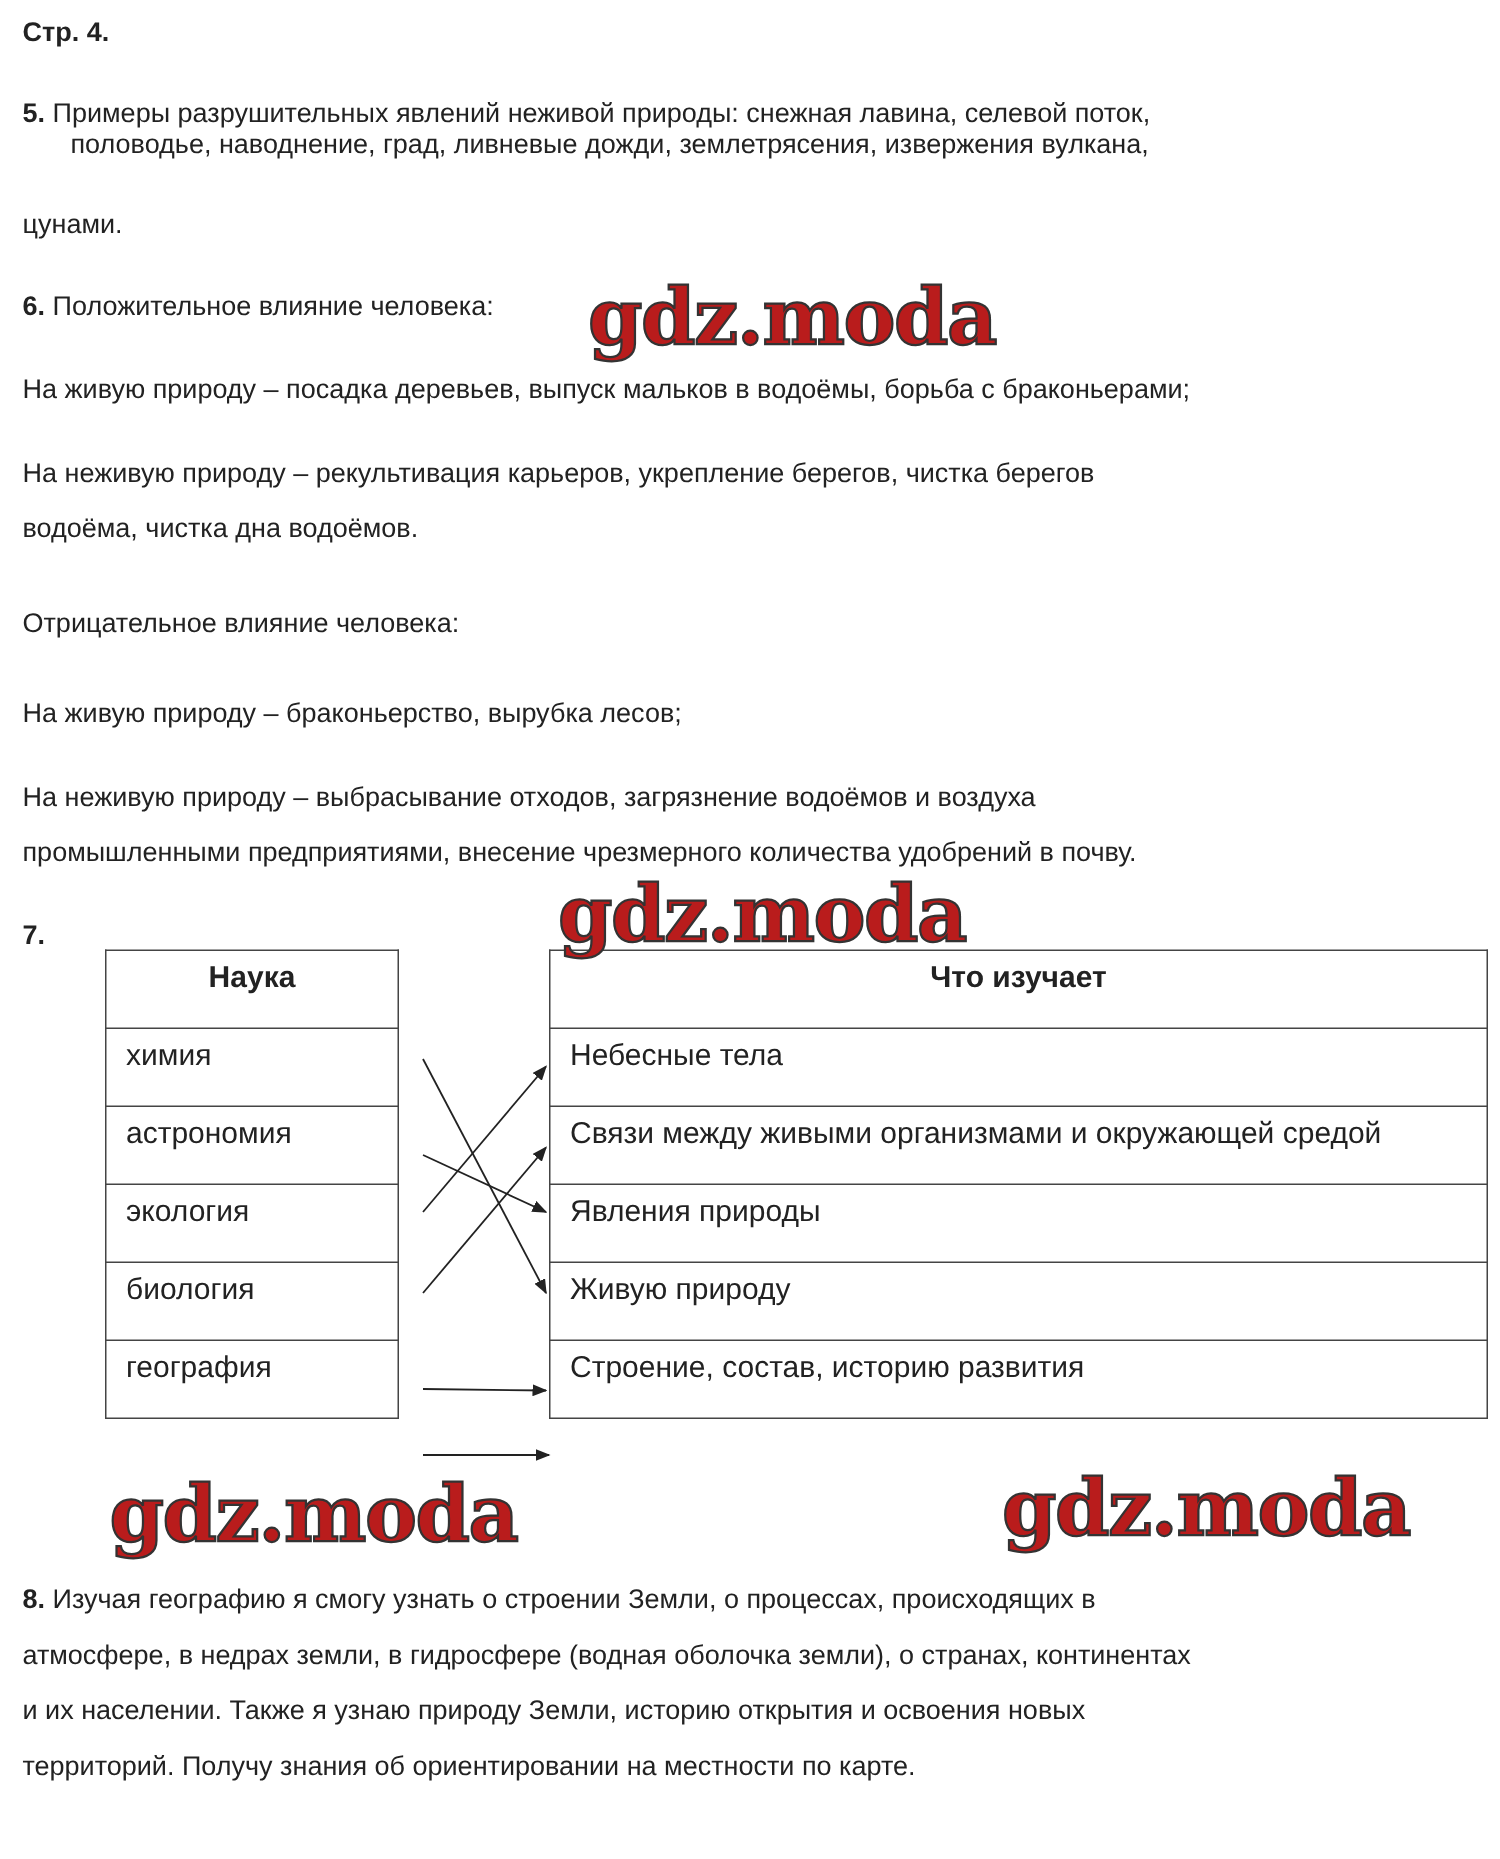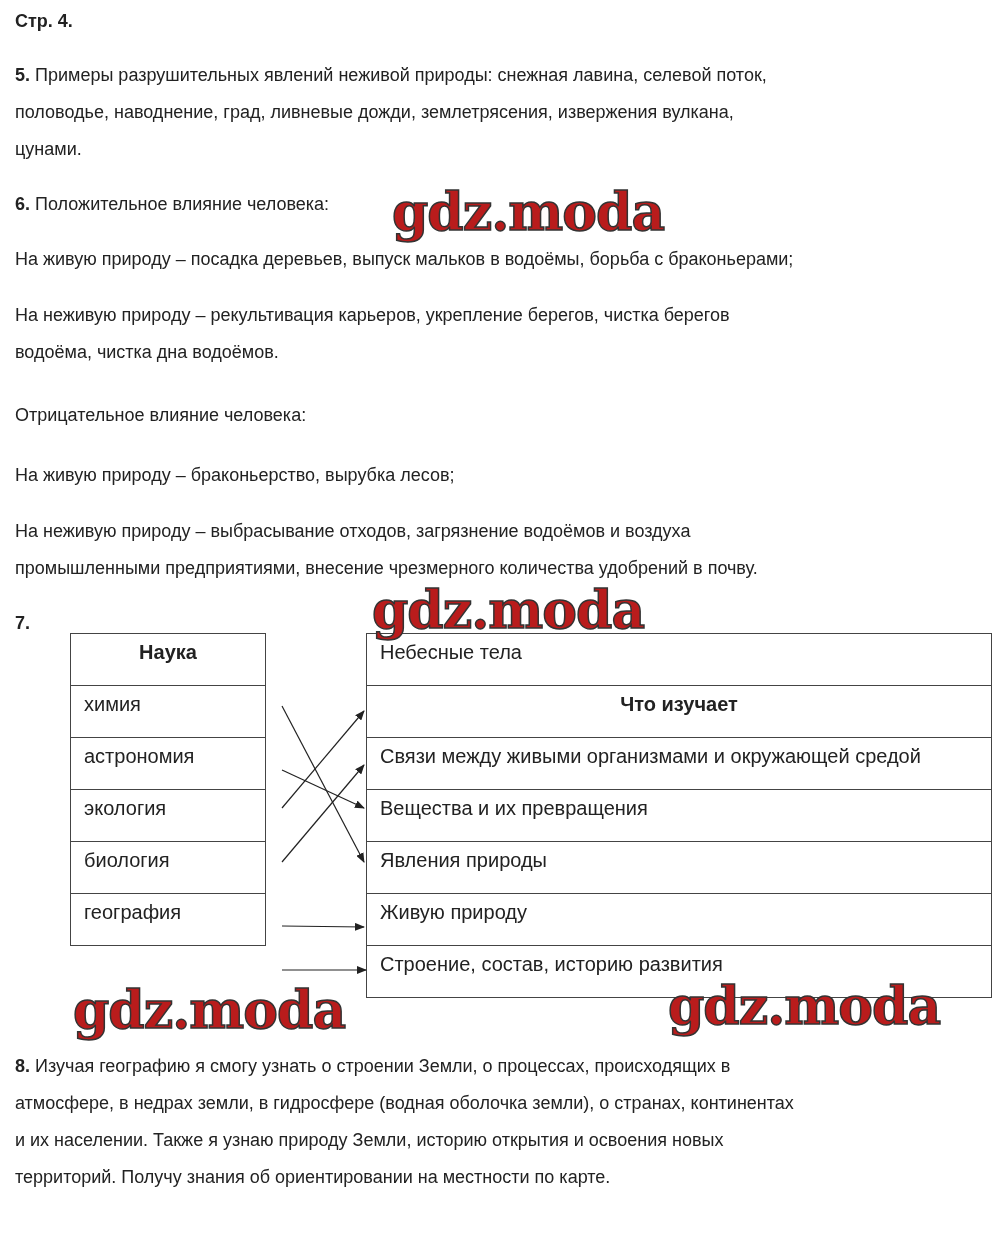--- a/index.html
+++ b/index.html
@@ -17,21 +17,21 @@
     .wm { position: absolute; font-family: "DejaVu Serif", serif; font-weight: bold; font-size: 52px;
           color: #b91c1c; -webkit-text-stroke: 1.5px #333333; letter-spacing: -1px; line-height: 60px; }
     svg.arrows { position: absolute; left: 0; top: 0; }
   </style>
 </head>
 <body>
 
 <div class="line b" style="top:9px;">Стр. 4.</div>
 
 <div class="line" style="top:63px;"><span class="b">5.</span> <span>Примеры разрушительных явлений неживой природы: снежная лавина, селевой поток,</span></div>
-<div class="line" style="top:100px;">половодье, наводнение, град, ливневые дожди, землетрясения, извержения вулкана,</div>
+<div class="line" style="top:84px;margin-left:32px;">половодье, наводнение, град, ливневые дожди, землетрясения, извержения вулкана,</div>
 <div class="line" style="top:137px;">цунами.</div>
 
 <div class="line" style="top:192px;"><span class="b">6.</span> <span>Положительное влияние человека:</span></div>
 <div class="line" style="top:247px;">На живую природу – посадка деревьев, выпуск мальков в водоёмы, борьба с браконьерами;</div>
 <div class="line" style="top:303px;">На неживую природу – рекультивация карьеров, укрепление берегов, чистка берегов</div>
 <div class="line" style="top:340px;">водоёма, чистка дна водоёмов.</div>
 <div class="line" style="top:403px;">Отрицательное влияние человека:</div>
 <div class="line" style="top:463px;">На живую природу – браконьерство, вырубка лесов;</div>
 <div class="line" style="top:519px;">На неживую природу – выбрасывание отходов, загрязнение водоёмов и воздуха</div>
 <div class="line" style="top:556px;">промышленными предприятиями, внесение чрезмерного количества удобрений в почву.</div>
@@ -57,30 +57,27 @@
       </tr>
   <tr>
         <td>география</td>
       </tr>
 </tbody>
   </table>
 
 <table class="tbl" id="tbl-right">
   <tbody>
       <tr>
+        <th>Что изучает</th>
+      </tr>
+  <tr>
         <td>Небесные тела</td>
       </tr>
   <tr>
-        <th>Что изучает</th>
-      </tr>
-  <tr>
         <td>Связи между живыми организмами и окружающей средой</td>
-      </tr>
-  <tr>
-        <td>Вещества и их превращения</td>
       </tr>
   <tr>
         <td>Явления природы</td>
       </tr>
   <tr>
         <td>Живую природу</td>
       </tr>
   <tr>
         <td>Строение, состав, историю развития</td>
       </tr>

